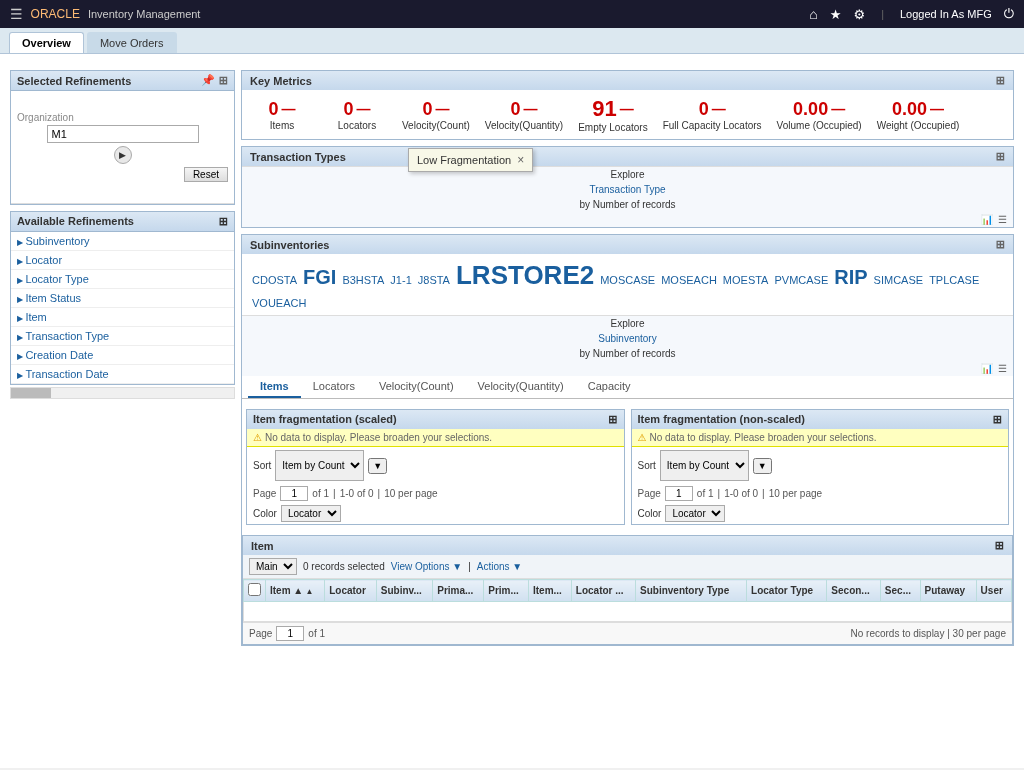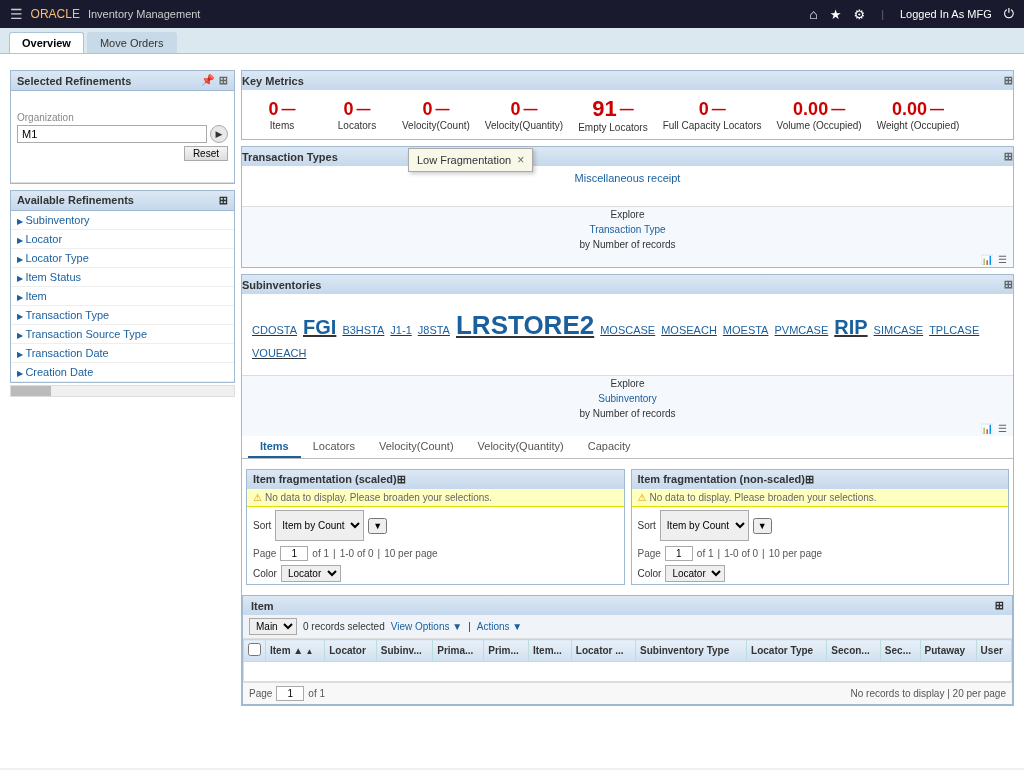--- a/index.html
+++ b/index.html
@@ -102,20 +102,21 @@
 
     .org-section {
       padding: 21px 6px;
       border-bottom: 1px solid #ddd;
     }
     .org-label { font-size: 10px; color: #888; margin-bottom: 2px; }
     .org-input-row {
       display: flex;
       align-items: center;
       gap: 3px;
+      flex-direction: column;
     }
     .org-input {
       flex: 1;
       border: 1px solid #aaa;
       padding: 2px 4px;
       font-size: 11px;
     }
     .org-go-btn {
       background: #e8e8e8;
       border: 1px solid #aaa;
@@ -182,21 +183,21 @@
       min-width: 0;
     }
 
     
     .section-box {
       border: 1px solid #a0b8d0;
       margin-bottom: 6px;
     }
     .section-title {
       background: linear-gradient(to bottom, #dce8f4, #c5d8ec);
-      padding: 3px 0;
+      padding: 3px 8px;
       font-weight: bold;
       font-size: 11px;
       display: flex;
       justify-content: space-between;
       align-items: center;
     }
     .section-title .expand-icon { cursor: pointer; color: #666; }
 
     .metrics-row {
       display: flex;
@@ -240,22 +241,21 @@
       background: #f5f8fc;
       border-top: 1px solid #ddd;
       font-size: 10px;
       flex-direction: column;
     }
     .explore-link { color: #1a5f9e; cursor: pointer; }
     .explore-icons { margin-left: auto; display: flex; gap: 4px; color: #666; }
 
     
     .subinv-content {
-      padding: 16px 10px;
-      text-decoration: underline;
+      padding: 6px 10px;
     }
     .subinv-tags {
       display: flex;
       flex-wrap: wrap;
       gap: 6px;
       align-items: baseline;
     }
     .subinv-tag {
       color: #1a5f9e;
       cursor: pointer;
@@ -294,21 +294,21 @@
     .frag-panel {
       flex: 1;
       border: 1px solid #a0b8d0;
     }
     .frag-header {
       background: linear-gradient(to bottom, #dce8f4, #c5d8ec);
       padding: 3px 6px;
       font-size: 11px;
       font-weight: bold;
       display: flex;
-      justify-content: flex-start;
+      justify-content: space-between;
     }
     .frag-warning {
       background: #ffffc0;
       border-bottom: 1px solid #e0e000;
       padding: 3px 6px;
       font-size: 10px;
       color: #666;
       display: flex;
       align-items: center;
       gap: 3px;
@@ -524,23 +524,22 @@
           <div class="icons">
             <span>⊞</span>
           </div>
         </div>
         <div class="refinement-item">Subinventory</div>
         <div class="refinement-item">Locator</div>
         <div class="refinement-item">Locator Type</div>
         <div class="refinement-item">Item Status</div>
         <div class="refinement-item">Item</div>
         <div class="refinement-item">Transaction Type</div>
-        <div class="refinement-item">Transaction Source Type</div>
+        <div class="refinement-item">Creation Date</div>
         <div class="refinement-item">Transaction Date</div>
-        <div class="refinement-item">Creation Date</div>
       </div>
 
       <div class="scroll-bar-area">
         <div class="scroll-handle"></div>
       </div>
     </div>
 
     <div id="right-panel">
 
       <div class="section-box">
@@ -613,23 +612,20 @@
             </div>
             <div class="metric-label">Weight (Occupied)</div>
           </div>
         </div>
       </div>
 
       <div class="section-box">
         <div class="section-title">
           <span>Transaction Types</span>
           <span class="expand-icon">⊞</span>
-        </div>
-        <div class="trans-types-content">
-          <span class="misc-receipt-link">Miscellaneous receipt</span>
         </div>
         <div class="explore-bar">
           <span>Explore</span>
           <span class="explore-link">Transaction Type</span>
           <span>by Number of records</span>
           <div class="explore-icons">
             <span>📊</span>
             <span>☰</span>
           </div>
         </div>
@@ -784,21 +780,21 @@
               </tr>
             </tbody>
           </table>
           <div class="table-footer">
             <span>Page</span>
             <input type="text" value="1" style="">
             <span>of 1</span>
             <div class="right-info">
               <span>No records to display</span>
               <span> | </span>
-              <span>20 per page</span>
+              <span>30 per page</span>
             </div>
           </div>
         </div>
 
       </div>
     </div>
   </div>
 </div>
 
 </body></html>

